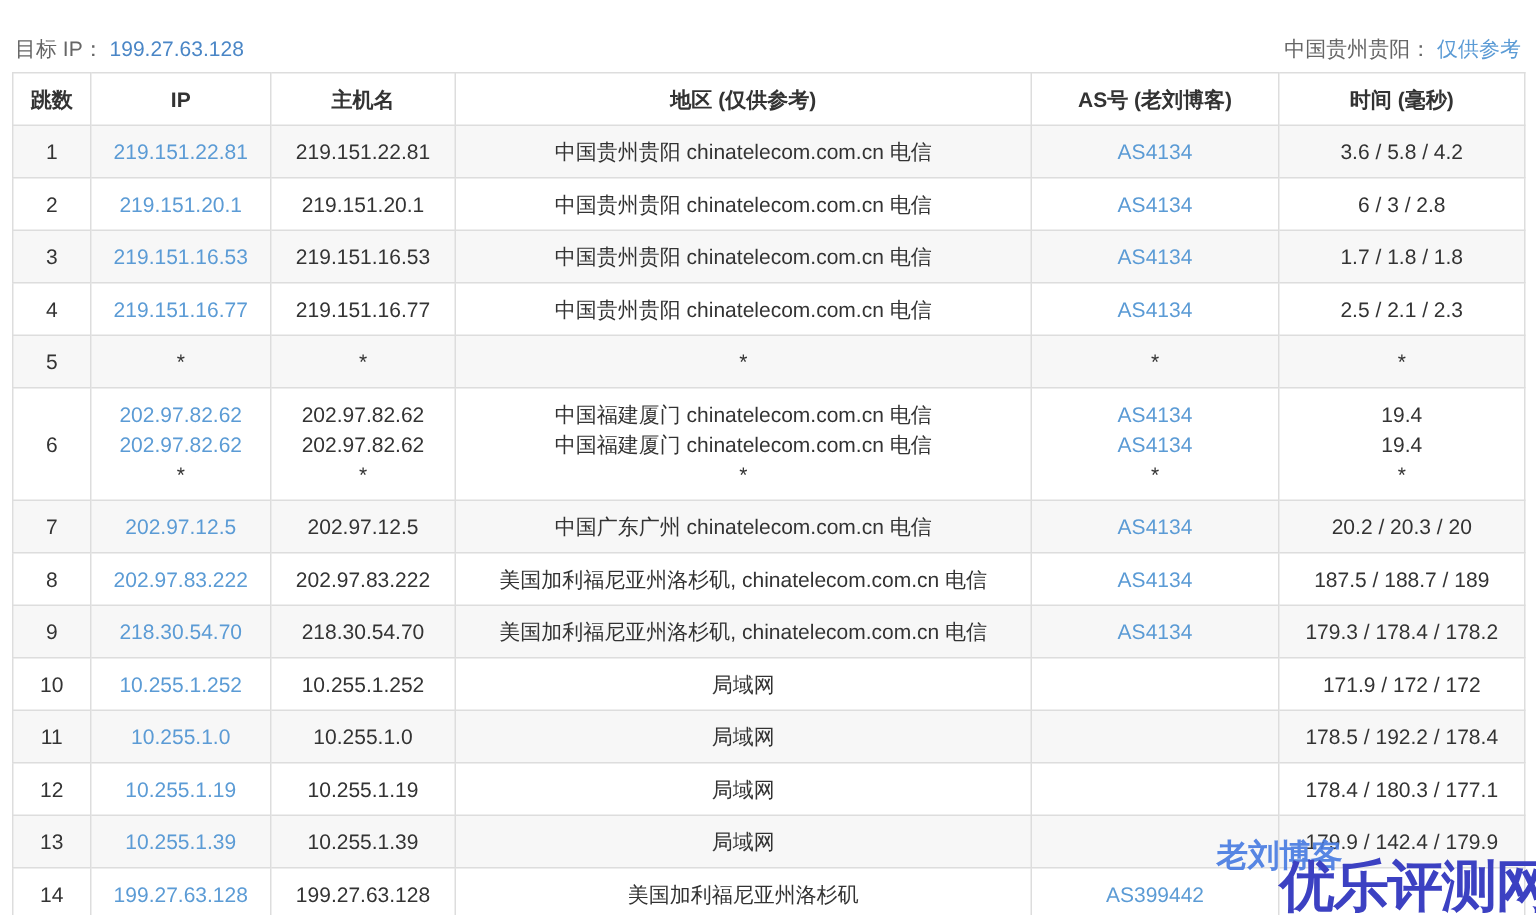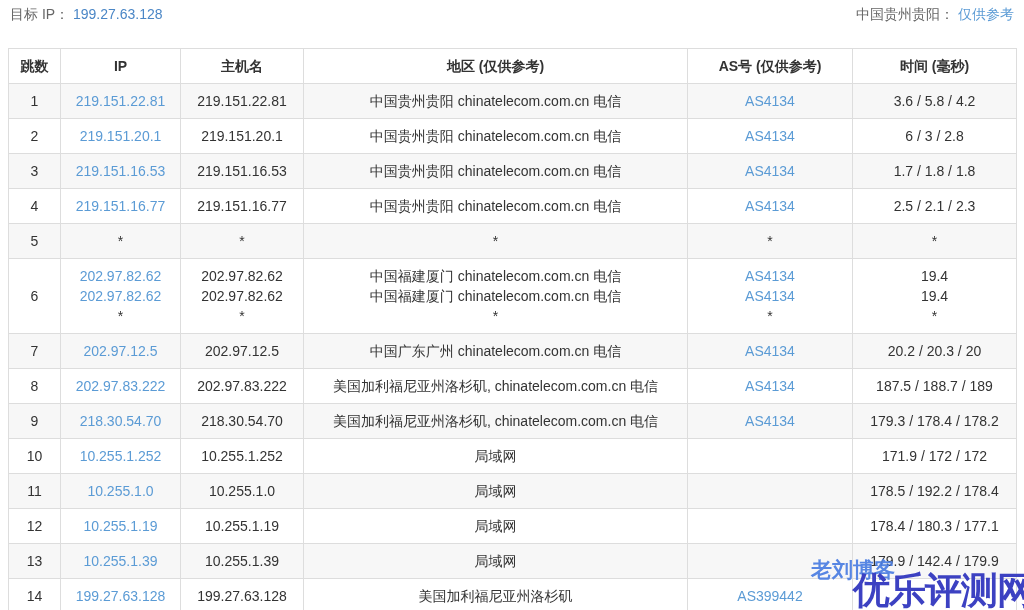--- a/index.html
+++ b/index.html
@@ -1,19 +1,19 @@
 <!DOCTYPE html>
 <html><head>
 <meta charset="utf-8">
 <style>
   * { margin:0; padding:0; box-sizing:border-box; }
   html,body { width:1024px; height:610px; background:#fff;
     font-family:"Liberation Sans","DejaVu Sans",sans-serif; font-size:14px; color:#333;
     position:relative; overflow:hidden; }
-  .topbar { position:absolute; top:4px; left:10px; right:10px; height:22px;
+  .topbar { position:absolute; top:22px; left:10px; right:10px; height:22px;
     display:flex; justify-content:space-between; align-items:center; }
   .label { color:#666; }
   .blue { color:#4a86c6; }
   a.link { color:#5b9bd5; text-decoration:none; cursor:pointer; }
   .trace-table { position:absolute; top:48px; left:8px; width:1008px;
     border-collapse:collapse; table-layout:fixed; }
   .trace-table th, .trace-table td {
     border:1px solid #ddd; text-align:center; vertical-align:middle;
     padding:7px 4px; line-height:20px; word-wrap:break-word; }
   .trace-table th { font-weight:bold; color:#333; background:#fff; }
@@ -49,21 +49,21 @@
     <col class="c-region">
       <col class="c-as">
       <col class="c-time">
   </colgroup>
   <thead>
     <tr>
       <th>跳数</th>
       <th>IP</th>
       <th>主机名</th>
       <th>地区 (仅供参考)</th>
-      <th>AS号 (仅供参考)</th>
+      <th>AS号 (老刘博客)</th>
       <th>时间 (毫秒)</th>
     </tr>
   </thead>
   <tbody id="trace-body">
       <tr>
         <td>
           <span class="cell-line">1</span>
         </td>
         <td>
           <a class="link cell-line">219.151.22.81</a>

